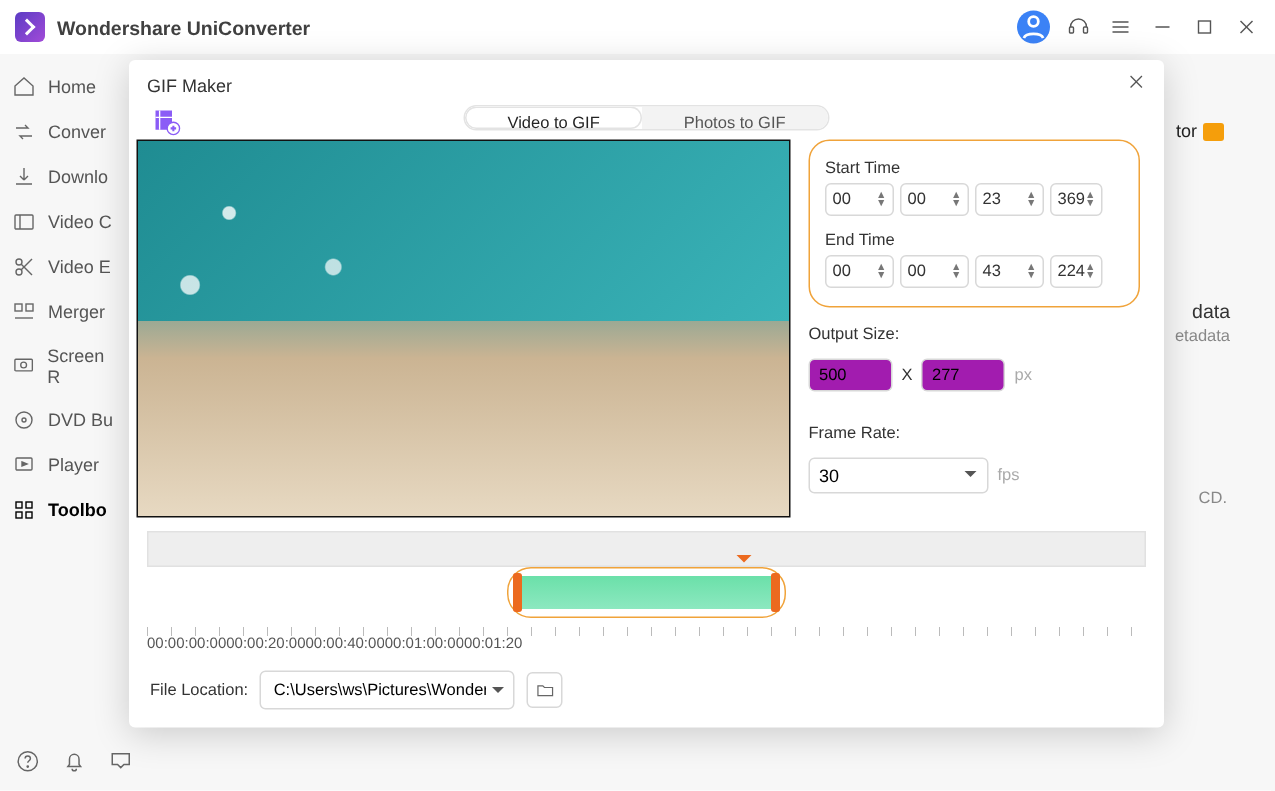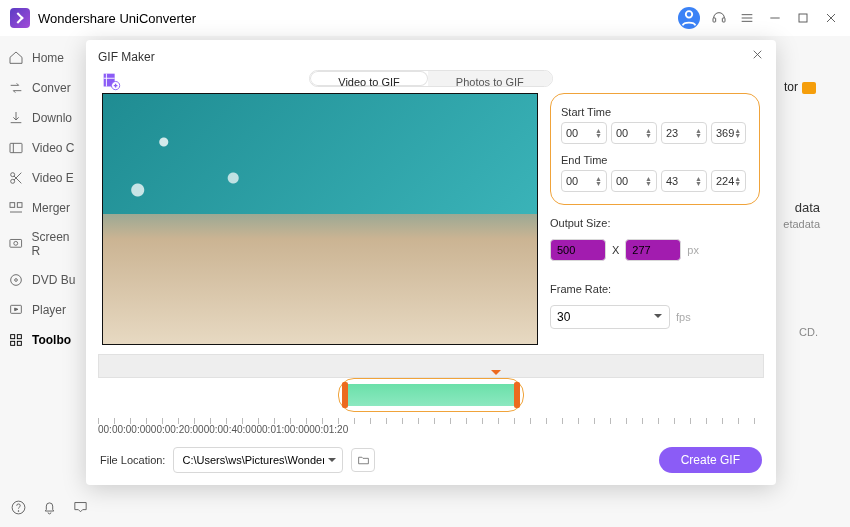--- a/index.html
+++ b/index.html
@@ -2,21 +2,21 @@
 <html><head>
 <meta charset="utf-8">
 <style>
   * { box-sizing: border-box; margin: 0; padding: 0; font-family: "Segoe UI", Arial, sans-serif; }
   body { width: 850px; height: 527px; background: #f7f7f7; overflow: hidden; position: relative; font-size: 12px; color: #333; }
 
   
   .titlebar { height: 36px; display: flex; align-items: center; padding: 0 10px; background: #fff; }
   .logo { width: 20px; height: 20px; background: linear-gradient(135deg,#5b3cc4,#a24bd8); border-radius: 4px; position: relative; margin-right: 8px; }
   .logo::after { content:""; position:absolute; inset:5px; border:2px solid #fff; border-left:none; border-bottom:none; transform:rotate(45deg); left:4px; top:6px; width:6px; height:6px; }
-  .app-title { font-size: 13px; color:#000000; }
+  .app-title { font-size: 13px; color:#404040;font-weight:bold; }
   .title-right { margin-left:auto; display:flex; align-items:center; gap:10px; }
   .avatar { width:22px; height:22px; border-radius:50%; background:#3b82f6; display:flex; align-items:center; justify-content:center; color:#fff; font-size:12px; }
   .ticon { width:18px; height:18px; display:flex; align-items:center; justify-content:center; color:#666; }
   .ticon svg { width:16px; height:16px; stroke:#555; fill:none; stroke-width:1.4; }
 
   
   .main { display:flex; height: calc(100% - 36px); }
   .sidebar { width:88px; padding-top:8px; display:flex; flex-direction:column; gap:2px; }
   .sideitem { display:flex; align-items:center; gap:8px; padding:6px 8px; color:#555; font-size:12px; cursor:pointer; }
   .sideitem svg { width:16px; height:16px; stroke:#666; fill:none; stroke-width:1.4; }
@@ -38,21 +38,21 @@
   .mtitle { font-size:12px; color:#333; }
   .mclose { margin-left:auto; cursor:pointer; color:#666; }
   .mclose svg{ width:13px; height:13px; stroke:#555; stroke-width:1.6; fill:none;}
   .upload { width:22px; height:22px; margin:2px 0 0 14px; display:flex; align-items:center; justify-content:center; }
   .upload svg { width:22px; height:22px; }
 
   .seg { align-self:center; margin-top:-22px; display:flex; border:1px solid #e3e3e3; border-radius:14px; overflow:hidden; margin-bottom:4px;justify-content:flex-end;}
   .seg button { border:none; background:#f3f3f3; padding:5px 28px; font-size:11px; color:#555; cursor:pointer; }
   .seg button.active { background:#fff; color:#222; font-weight:500; box-shadow:0 0 0 1px #e3e3e3 inset; border-radius:14px;}
 
-  .mbody { display:flex; padding:2px 12px 0 16px; gap:8px; }
+  .mbody { display:flex; padding:2px 12px 0 5px; gap:8px; }
   .preview { width:436px; }
   .video { width:100%; height:252px; background: linear-gradient(180deg,#36a0a6 0%, #2f8f95 25%, #cbb493 58%, #e7d9c2 100%); position:relative; border:1px solid #111; overflow:hidden; }
   .sea  { position:absolute; left:0; right:0; top:0; height:120px; background:
         radial-gradient(circle at 14% 40%, rgba(255,255,255,.8) 0 4px, transparent 5px) ,
         radial-gradient(circle at 30% 70%, rgba(255,255,255,.7) 0 5px, transparent 6px),
         radial-gradient(circle at 8% 80%, rgba(255,255,255,.75) 0 6px, transparent 7px),
         linear-gradient(135deg,#1f8c92,#3ab3b8); }
   .trees { position:absolute; right:0; top:0; width:70%; height:64px; background:linear-gradient(180deg,#1e3f24 0%, #284e2d 100%); clip-path: polygon(0 100%, 0 60%, 8% 30%, 100% 0, 100% 100%); }
   .ctrlbar { display:flex; align-items:center; gap:8px; padding:8px 4px; color:#333; }
   .ctrlbar .pbtn svg{ width:15px; height:15px; fill:#222; stroke:#222; }
@@ -353,15 +353,14 @@
   </div>
 
   <div class="mfoot">
     <span style="font-size:11px;">File Location:</span>
     <span class="locwrap"><select class="locsel"><option>C:\Users\ws\Pictures\Wonders</option></select></span>
     <span class="foldbtn">
         <svg viewBox="0 0 24 24">
           <path d="M3 6h6l2 2h10v10H3z"></path>
         </svg>
       </span>
-    <button class="create">Create GIF</button>
   </div>
 </div>
 
 </body></html>

